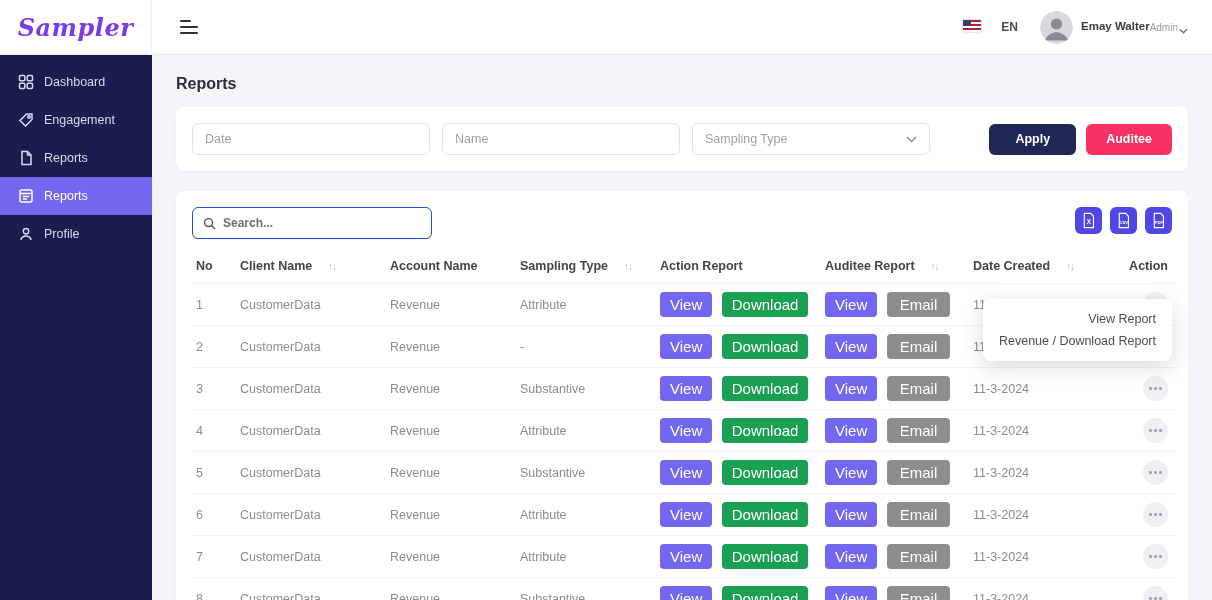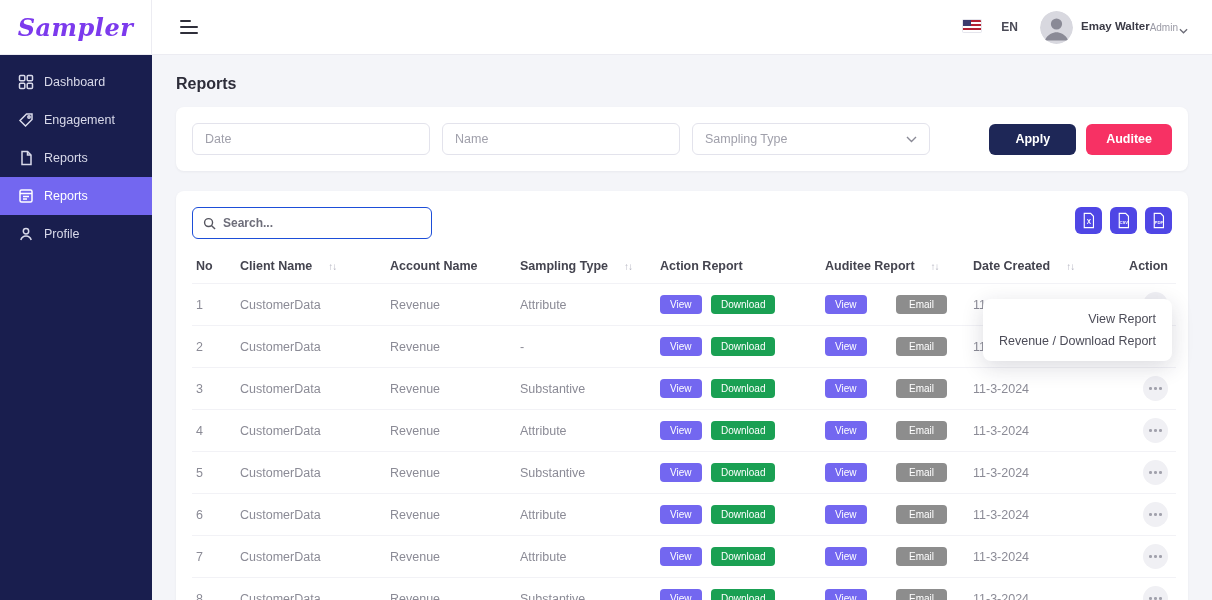--- a/index.html
+++ b/index.html
@@ -69,24 +69,24 @@
   .search-box input::placeholder{color:#6e6e7a;font-weight:600;}
   .export-group{display:flex;gap:8px;}
   .export-btn{width:27px;height:27px;border:none;border-radius:6px;background:var(--export-indigo);display:flex;align-items:center;justify-content:center;cursor:pointer;}
 
   table{width:100%;border-collapse:collapse;table-layout:fixed;}
   th{text-align:left;font-size:12.5px;font-weight:700;color:#44444f;padding:8px 4px 10px 4px;white-space:nowrap;}
   th.sortable{cursor:pointer;}
   .sort{font-size:10px;color:#b2b2bf;margin-left:16px;letter-spacing:-1px;font-weight:400;}
   td{font-size:12.5px;color:#8b8b96;padding:8px 4px;border-top:1px solid #f2f2f6;white-space:nowrap;overflow:hidden;}
   .th-action,.td-action{text-align:right;padding-right:8px;}
-  .rbtn{display:inline-block;border:none;color:#fff;font-size:10px;padding:4px 10px;border-radius:4px;margin-right:6px;cursor:pointer;font-family:inherit;}
+  .rbtn{display:inline-block;border:none;color:#fff;font-size:15px;padding:4px 10px;border-radius:4px;margin-right:6px;cursor:pointer;font-family:inherit;}
   .rbtn.view{background:var(--accent-purple);}
   .rbtn.download{background:var(--download-green);}
-  .rbtn.email{background:var(--email-gray);padding:4px 13px;margin-left:20px;}
+  .rbtn.email{background:var(--email-gray);padding:4px 13px;}
   .dots{width:25px;height:25px;border-radius:50%;border:none;background:#f0f0f4;display:inline-flex;align-items:center;justify-content:center;gap:2.5px;cursor:pointer;}
   .dots i{width:2.5px;height:2.5px;border-radius:50%;background:#a2a2ad;display:block;}
 
   .row-menu{position:absolute;top:108px;right:16px;background:#fff;border-radius:8px;box-shadow:0 6px 22px rgba(30,30,60,.16);padding:9px 16px;text-align:right;z-index:5;}
   .row-menu-item{font-size:12.5px;color:#4c4c58;line-height:22px;cursor:pointer;white-space:nowrap;}
 </style>
 </head>
 <body>
 
 <div class="app">

